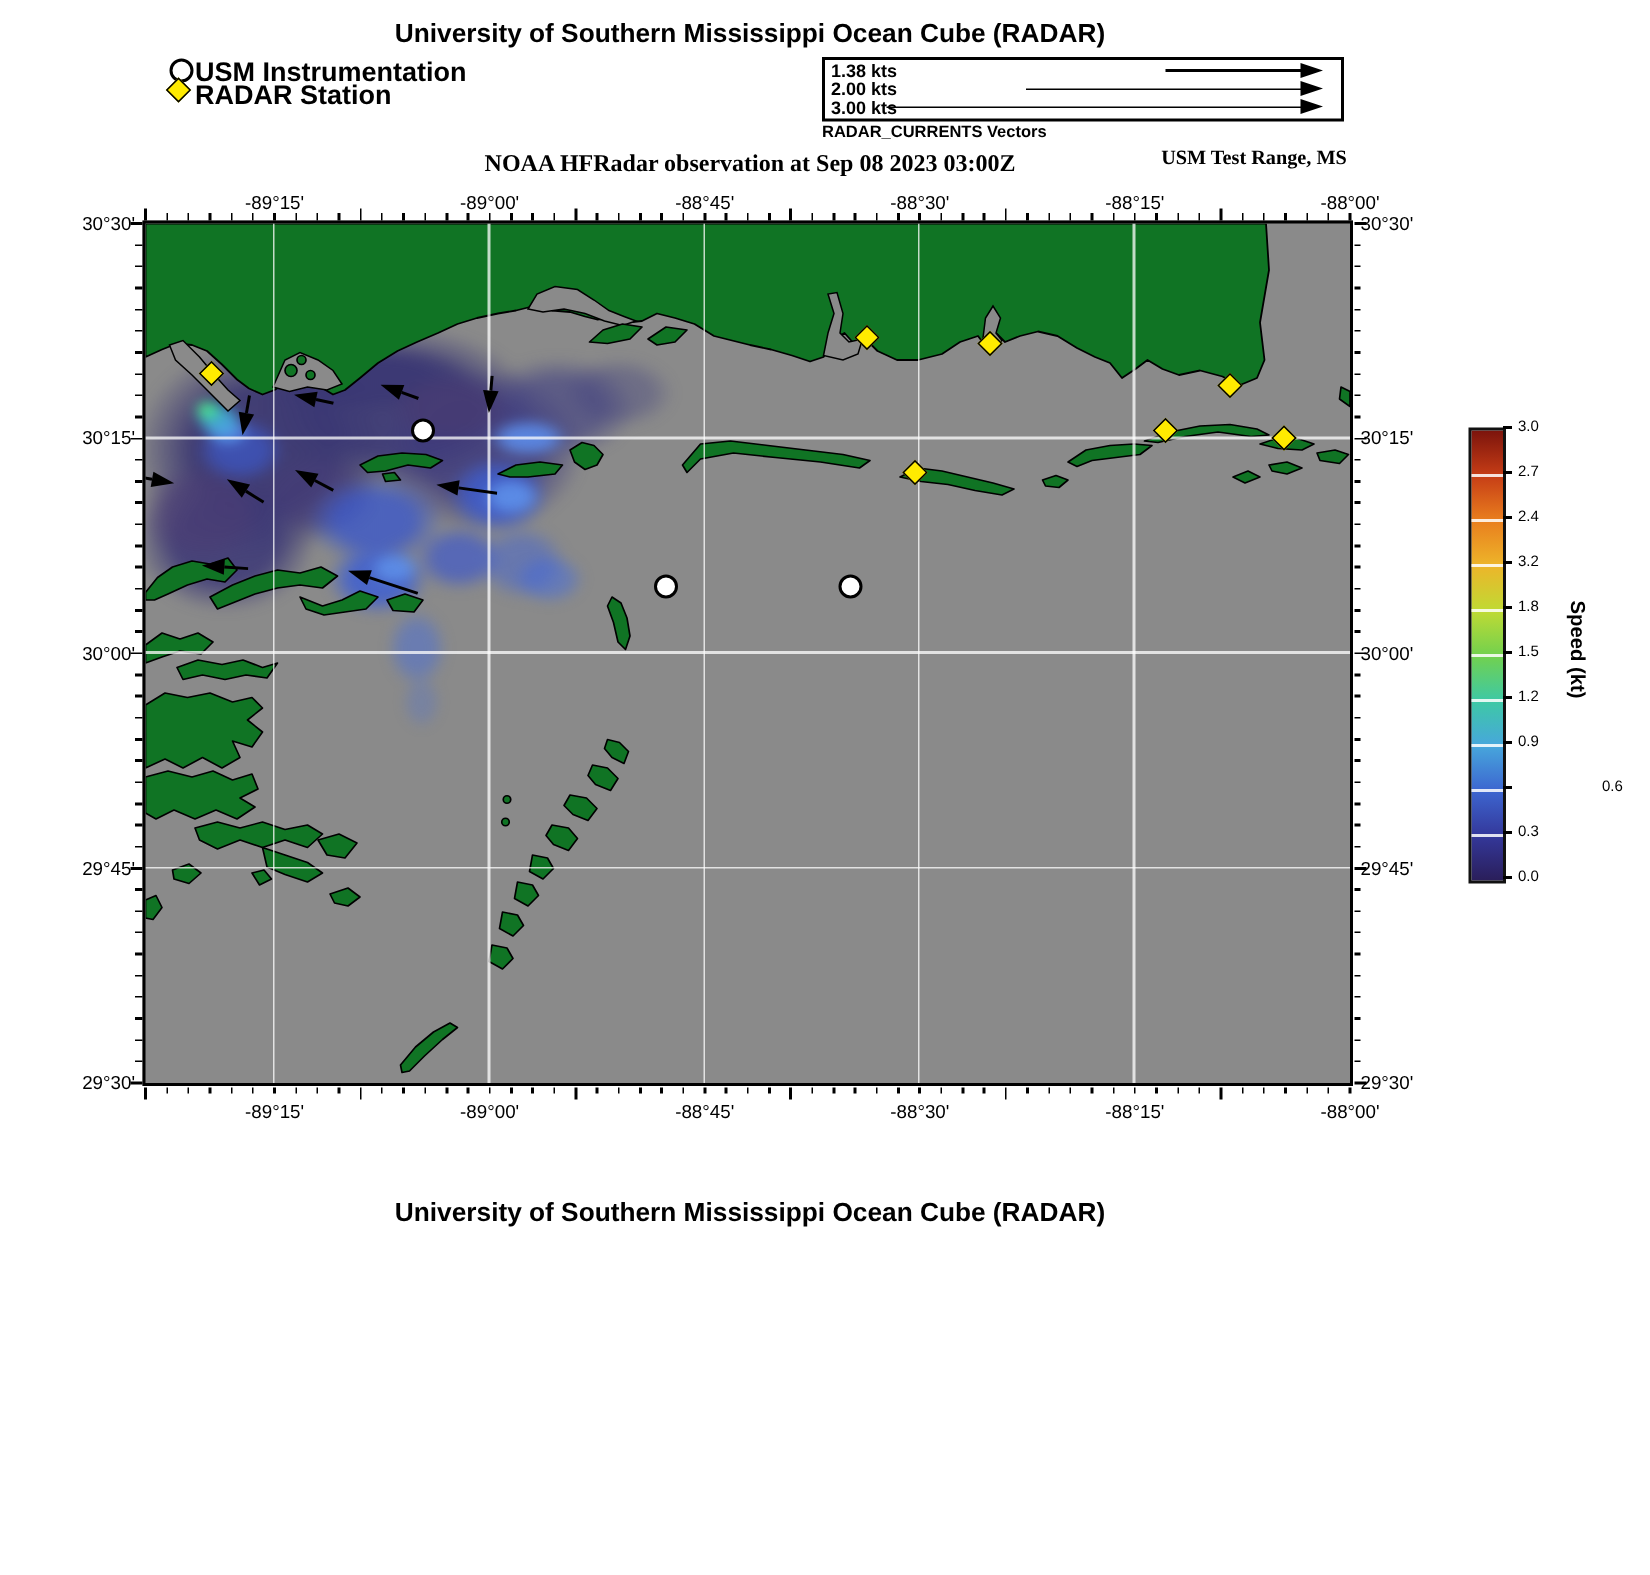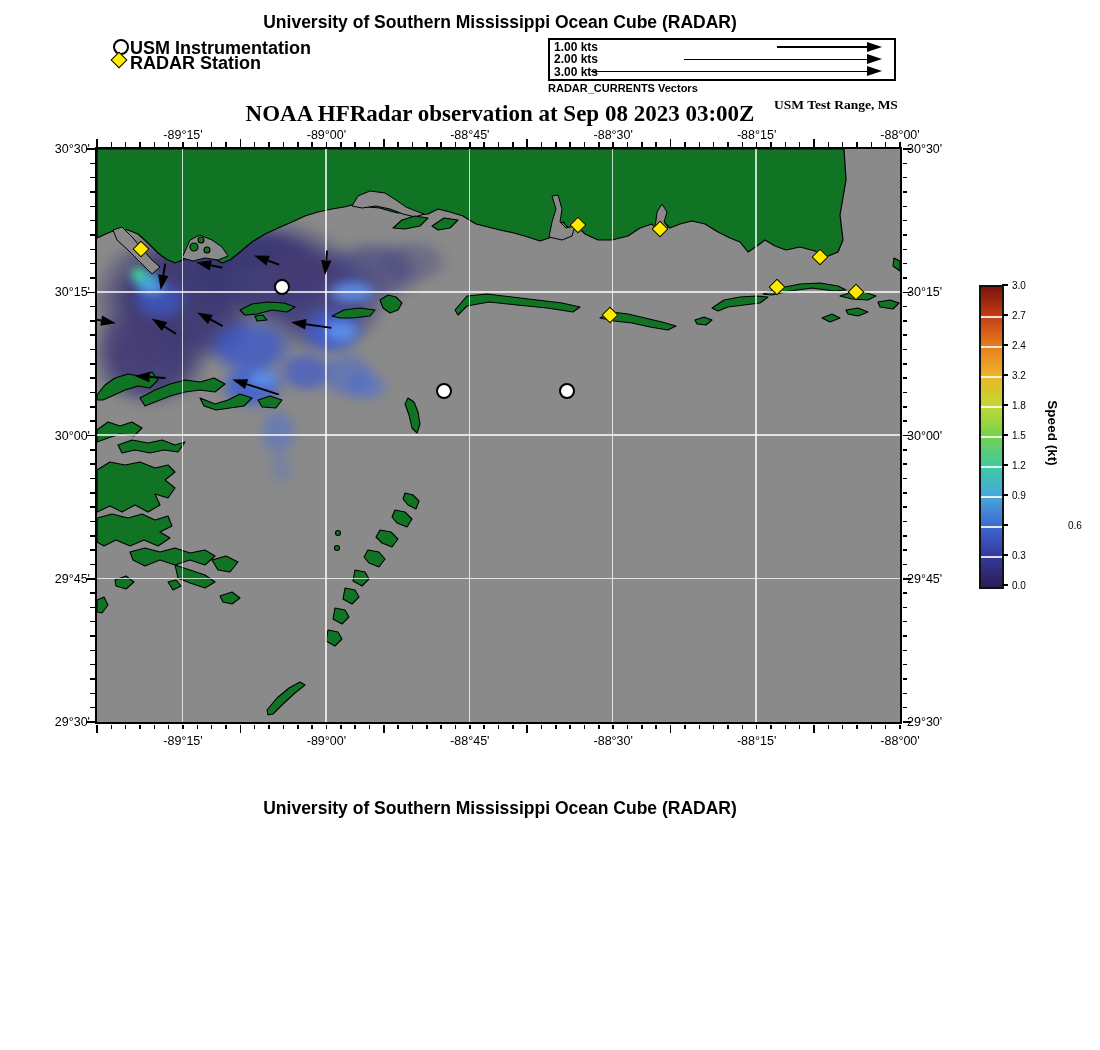--- a/index.html
+++ b/index.html
@@ -9,21 +9,21 @@
   .title{font-weight:bold;font-size:17.5px;text-align:center;width:1000px;left:0;}
   .serif{font-family:"Liberation Serif",serif;}
   .legend-label{font-weight:bold;font-size:18px;white-space:nowrap;}
   .legend-circle{width:12px;height:12px;border:2px solid #000;border-radius:50%;background:#fff;}
   .diamond{width:10px;height:10px;background:#FFEB00;border:1.5px solid #000;transform:translate(-50%,-50%) rotate(45deg);}
   .scalebox{border:2.5px solid #000;background:#fff;}
   .scale-label{font-weight:bold;font-size:12px;white-space:nowrap;}
   .scale-line{height:1.5px;background:#000;}
   .scale-head{width:0;height:0;border-top:5.5px solid transparent;border-bottom:5.5px solid transparent;border-left:15px solid #000;}
   .caption{font-weight:bold;font-size:11px;white-space:nowrap;}
-  .subtitle{font-weight:bold;font-size:23px;white-space:nowrap;transform:translateX(-50%);}
+  .subtitle{font-weight:bold;font-size:16px;white-space:nowrap;transform:translateX(-50%);}
   .region{font-weight:bold;font-size:13.5px;white-space:nowrap;transform:translateX(-50%);}
   .map-frame{left:94.5px;top:146.5px;width:803px;height:573px;border:2.5px solid #000;background:#8A8A8A;overflow:hidden;}
   .layer{position:absolute;left:0;top:0;width:803px;height:573px;}
   #blob-layer{filter:blur(4px);}
   .blob{position:absolute;border-radius:50%;}
   .gridline-v{position:absolute;top:0;width:1.5px;height:573px;background:rgba(255,255,255,0.75);}
   .gridline-h{position:absolute;left:0;height:1.5px;width:803px;background:rgba(255,255,255,0.75);}
   .tick{position:absolute;background:#000;}
   .axis-label{position:absolute;font-size:12.5px;white-space:nowrap;}
   .usm-circle{position:absolute;width:12px;height:12px;background:#fff;border:2px solid #000;border-radius:50%;transform:translate(-50%,-50%);}
@@ -44,21 +44,21 @@
   <div class="abs" style="left:113px;top:39px;">
       <div class="legend-circle"></div>
     </div>
   <div class="abs legend-label" style="left:130px;top:38px;">USM Instrumentation</div>
   <div class="abs" style="left:119px;top:60px;">
       <div class="diamond"></div>
     </div>
   <div class="abs legend-label" style="left:130px;top:53px;">RADAR Station</div>
 
   <div class="abs scalebox" style="left:548px;top:38px;width:344px;height:39px;" id="scalebox">
-      <div class="scale-label" style="position: absolute; left: 4px; top: 0px;">1.00 kts</div>
+      <div class="scale-label" style="position: absolute; left: 4px; top: 0px;">1.38 kts</div>
       <div class="scale-line" style="position: absolute; left: 227px; top: 6.25px; width: 91px;"></div>
       <div class="scale-head" style="position: absolute; left: 317px; top: 1.5px;"></div>
       <div class="scale-label" style="position: absolute; left: 4px; top: 12.3px;">2.00 kts</div>
       <div class="scale-line" style="position: absolute; left: 134px; top: 18.55px; width: 184px;"></div>
       <div class="scale-head" style="position: absolute; left: 317px; top: 13.8px;"></div>
       <div class="scale-label" style="position: absolute; left: 4px; top: 24.6px;">3.00 kts</div>
       <div class="scale-line" style="position: absolute; left: 41px; top: 30.85px; width: 277px;"></div>
       <div class="scale-head" style="position: absolute; left: 317px; top: 26.1px;"></div>
     </div>
   <div class="abs caption" style="left:548px;top:82px;">RADAR_CURRENTS Vectors</div>

